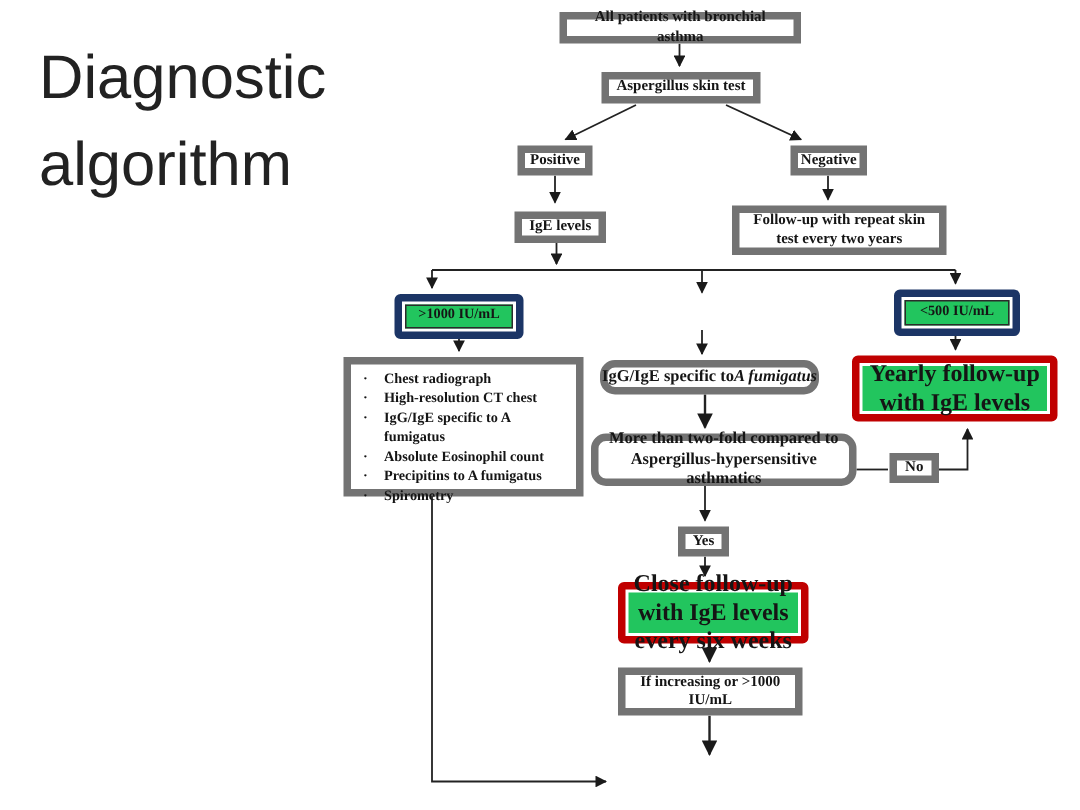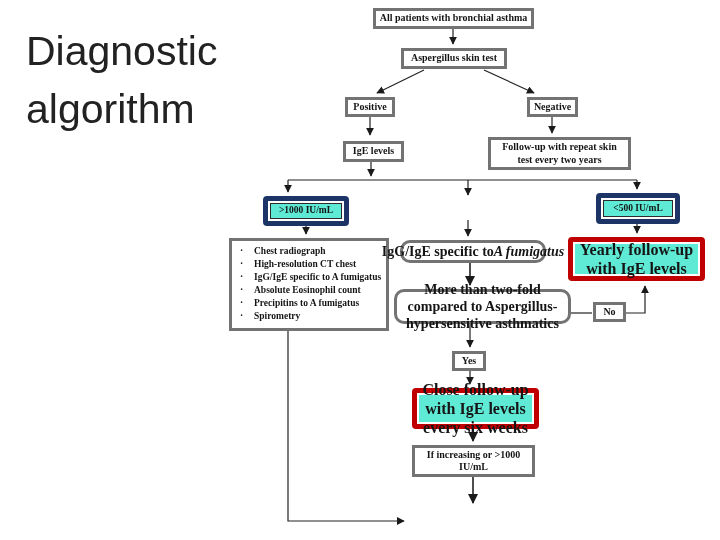--- a/index.html
+++ b/index.html
@@ -8,48 +8,48 @@
     overflow:hidden;font-family:"Liberation Serif",serif;
   }
   .slide-title{
     position:absolute;left:26px;top:22px;width:215px;
     font-family:Liberation Sans, sans-serif;
     font-size:41px;line-height:1.42;color:#222222;font-weight:400;
   }
   svg.connectors{position:absolute;left:0;top:0;z-index:1;}
   .node{
     position:absolute;z-index:2;box-sizing:border-box;
-    border:3px solid #737373;background:#fff;
+    border:5px solid #737373;background:#fff;
     display:flex;align-items:center;justify-content:center;
     text-align:center;font-weight:bold;color:#151515;
     font-size:10px;line-height:1.22;padding:1px 3px;
   }
   .hl{
     position:absolute;z-index:2;box-sizing:border-box;
     display:flex;align-items:stretch;justify-content:center;
     border-radius:4px;background:#fff;padding:2px;
   }
   .hl-navy{border:5px solid #1c3566;}
   .hl-red{border:5px solid #c00000;}
   .hl .inner{
     flex:1;display:flex;align-items:center;justify-content:center;
-    text-align:center;font-weight:bold;color:#151515;background:#5eead4;
+    text-align:center;font-weight:bold;color:#151515;background:#22c55e;
     font-size:9.5px;line-height:1.2;padding:0 2px;box-sizing:border-box;
   }
   .hl-navy .inner{border:1px solid #2b2b2b;}
   .hl-red .inner{border:none;font-size:16px;}
   .checklist{
     align-items:flex-start;justify-content:flex-start;text-align:left;
     font-size:9.5px;line-height:13px;padding:4px 4px 2px 6px;
   }
   .checklist ul{margin:0;padding:0;list-style:none;}
   .checklist li{position:relative;padding-left:16px;}
   .checklist li::before{content:"\00B7";position:absolute;left:2px;top:0;}
   .italic{font-style:italic;}
-  .sz95{font-size:14px;border-radius:10px;}
+  .sz95{font-size:11px;border-radius:10px;}
 </style>
 </head>
 <body>
 
 <div class="slide">
 
   <div class="slide-title">Diagnostic algorithm</div>
 
   <svg class="connectors" width="720" height="540" viewBox="0 0 720 540">
     <defs>

